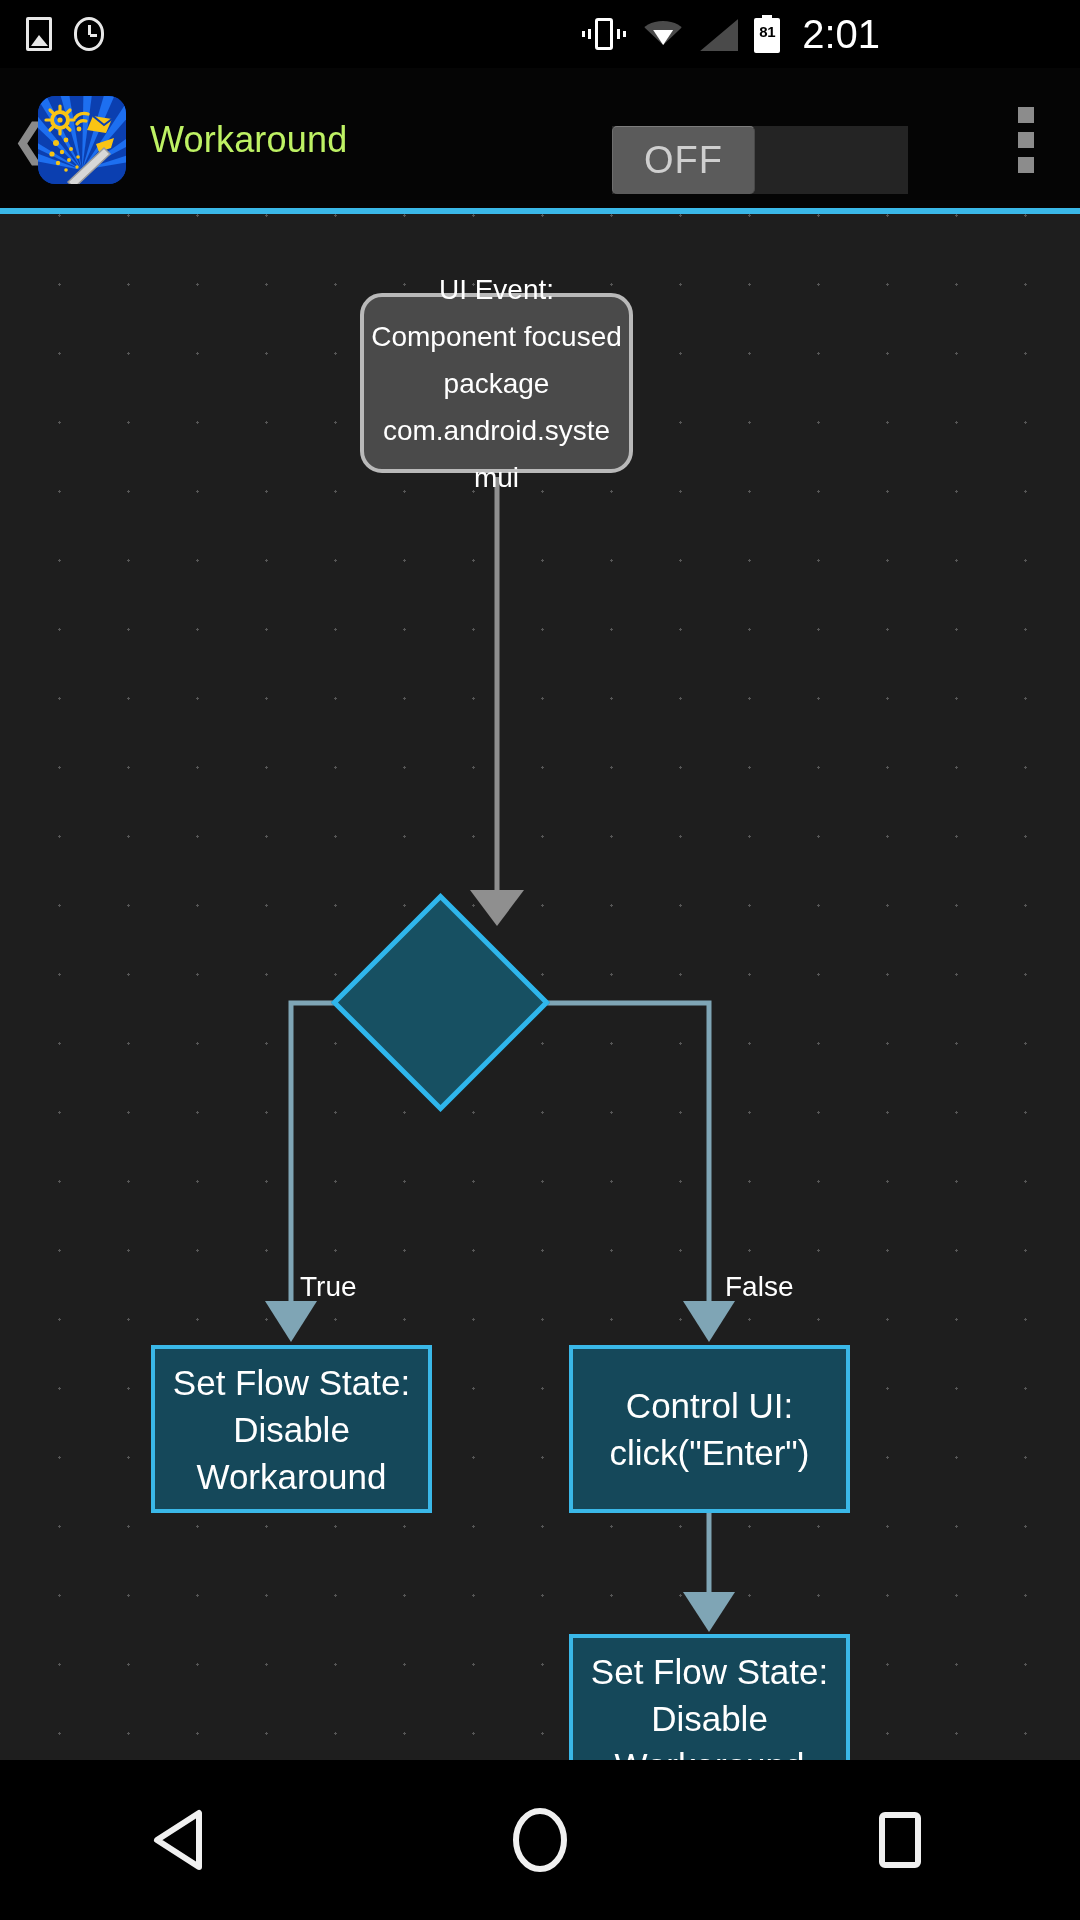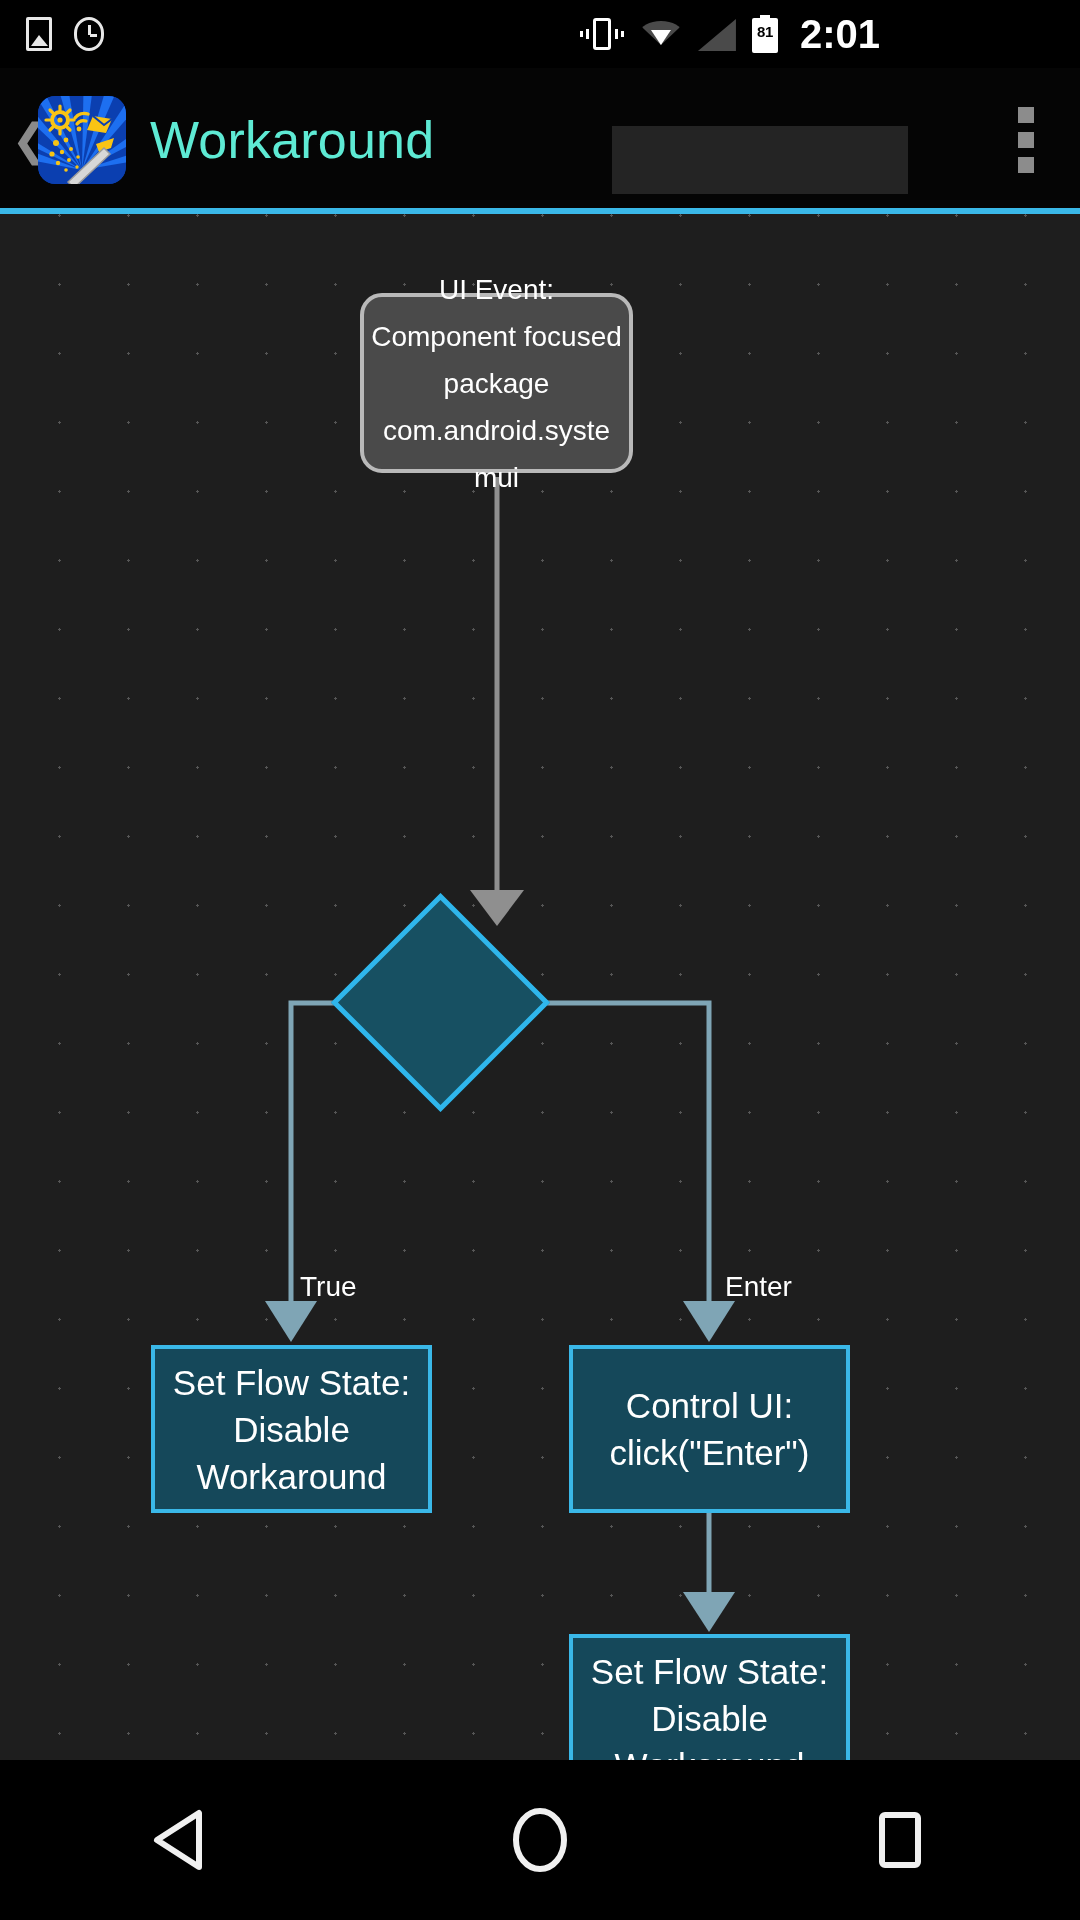--- a/index.html
+++ b/index.html
@@ -51,21 +51,21 @@
   .ic-signal { position:relative; width:38px; height:34px; }
   .ic-signal .back { position:absolute; left:0; top:2px; width:38px; height:32px; background:#4a4a4a; clip-path:polygon(100% 0,100% 100%,0 100%); }
   .ic-signal .front { position:absolute; left:0; top:2px; width:38px; height:32px; background:#fff; clip-path:polygon(100% 0,100% 100%,56% 100%); opacity:0; }
   .ic-battery { position:relative; width:26px; height:38px; }
   .ic-battery .cap { position:absolute; left:8px; top:0; width:10px; height:4px; background:#fff; }
   .ic-battery .shell { position:absolute; left:0; top:3px; width:26px; height:35px; background:#fff; border-radius:2px; }
   .ic-battery .num {
     position:absolute; left:0; top:9px; width:26px; text-align:center;
     font-size:15px; font-weight:bold; color:#000; letter-spacing:-0.5px; line-height:15px;
   }
-  .sb-time { color:#fff; font-size:40px; letter-spacing:0px; font-weight:700; margin-left:6px; }
+  .sb-time { color:#fff; font-size:40px; letter-spacing:0px; font-weight:400; margin-left:6px; }
 
   
   .actionbar {
     position:absolute; left:0; top:68px; width:1080px; height:144px;
     background:#050505;
   }
   .ab-back {
     position:absolute; left:8px; top:0; height:144px; width:44px;
     display:flex; align-items:center; justify-content:center;
     color:#8a8a8a; font-size:44px; line-height:1;
@@ -73,21 +73,21 @@
   .ab-icon {
     position:absolute; left:38px; top:28px; width:88px; height:88px;
     border-radius:17px; overflow:hidden;
     background:#0a3fa8;
   }
   .ab-icon .rays { position:absolute; inset:0; }
   .ab-icon .glyphs { position:absolute; inset:0; }
   .ab-title {
     position:absolute; left:150px; top:0; height:144px;
     display:flex; align-items:center;
-    color:#5eead4; font-size:52px; font-weight:400; letter-spacing:0.2px;
+    color:#bef264; font-size:36px; font-weight:400; letter-spacing:0.2px;
   }
   .ab-switch {
     position:absolute; left:612px; top:114px; width:296px; height:68px;
     transform:translateY(-56px);
     background:#262626;
   }
   .ab-switch .track { position:absolute; inset:0; background:#242424; }
   .ab-switch .thumb {
     position:absolute; left:0; top:0; width:143px; height:68px;
     background:#5b5b5b; border-radius:5px;
@@ -253,20 +253,21 @@
 
           <path d="M30,86 L66,52 l6,6 L36,92 z" fill="#d7d7d7" stroke="#9a9a9a" stroke-width="1.5"></path>
         </g>
       </svg>
     </div>
 
     <div class="ab-title">Workaround</div>
 
     <div class="ab-switch">
       <span class="track"></span>
+      <span class="thumb">OFF</span>
     </div>
 
     <div class="ab-overflow">
       <i></i>
       <i></i>
       <i></i>
     </div>
   </div>
   <div class="ab-divider"></div>
 
@@ -307,21 +308,21 @@
 
     <div class="node node-rect rect-false">
       <span class="lbl">Control UI: click("Enter")</span>
     </div>
 
     <div class="node node-rect rect-last">
       <span class="lbl">Set Flow State: Disable Workaround</span>
     </div>
 
     <div class="edge-label lbl-true">True</div>
-    <div class="edge-label lbl-false">Enter</div>
+    <div class="edge-label lbl-false">False</div>
   </div>
 
   <div class="navbar">
     <div class="inner">
       <div class="nav-btn">
         <svg width="62" height="66" viewBox="0 0 62 66" xmlns="http://www.w3.org/2000/svg">
           <polygon points="50,6 50,60 8,33" fill="none" stroke="#f0f0f0" stroke-width="6" stroke-linejoin="round"></polygon>
         </svg>
       </div>
       <div class="nav-btn">

